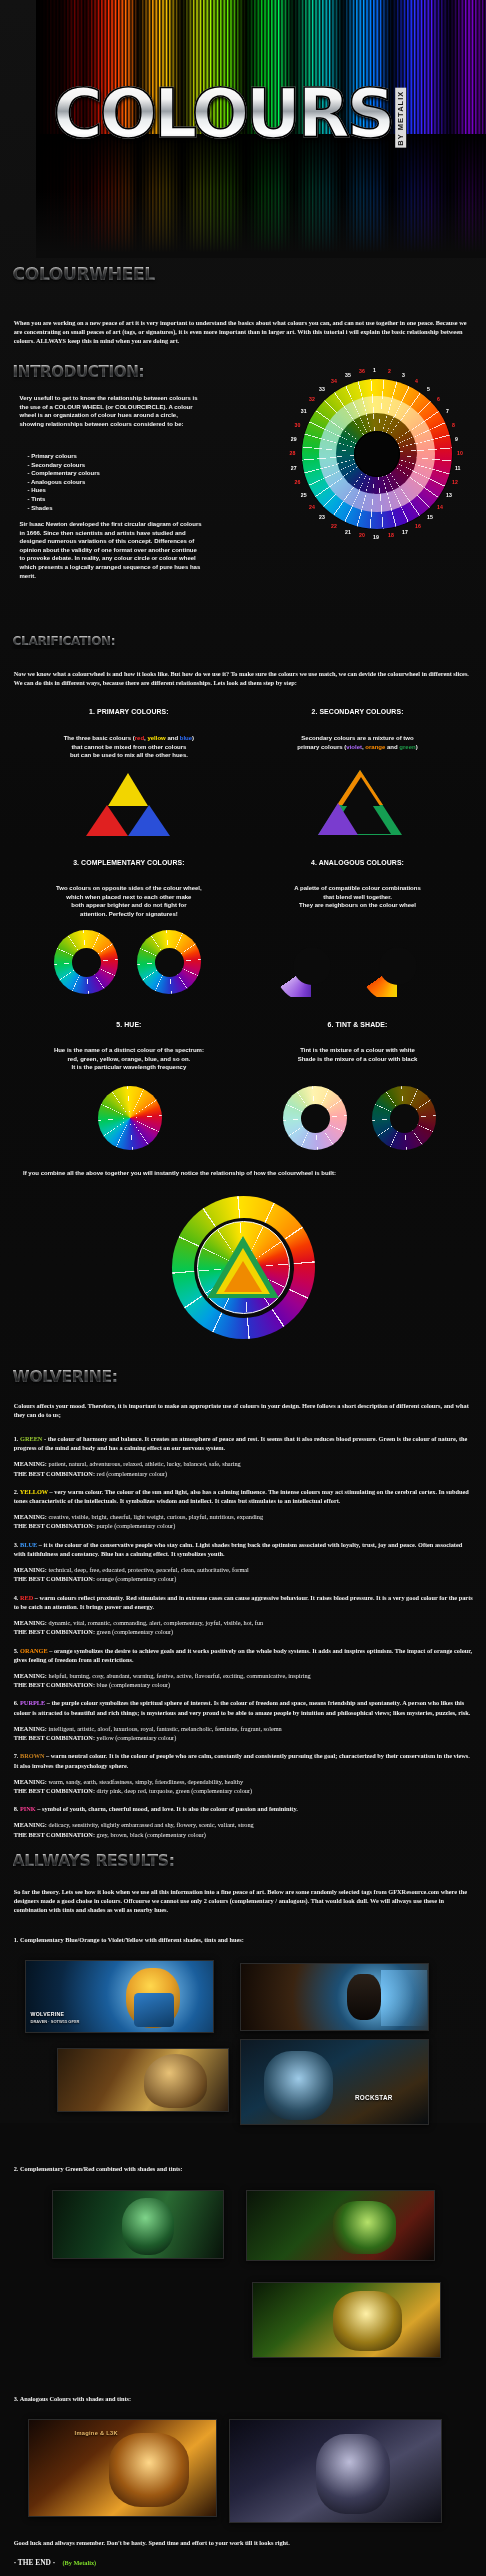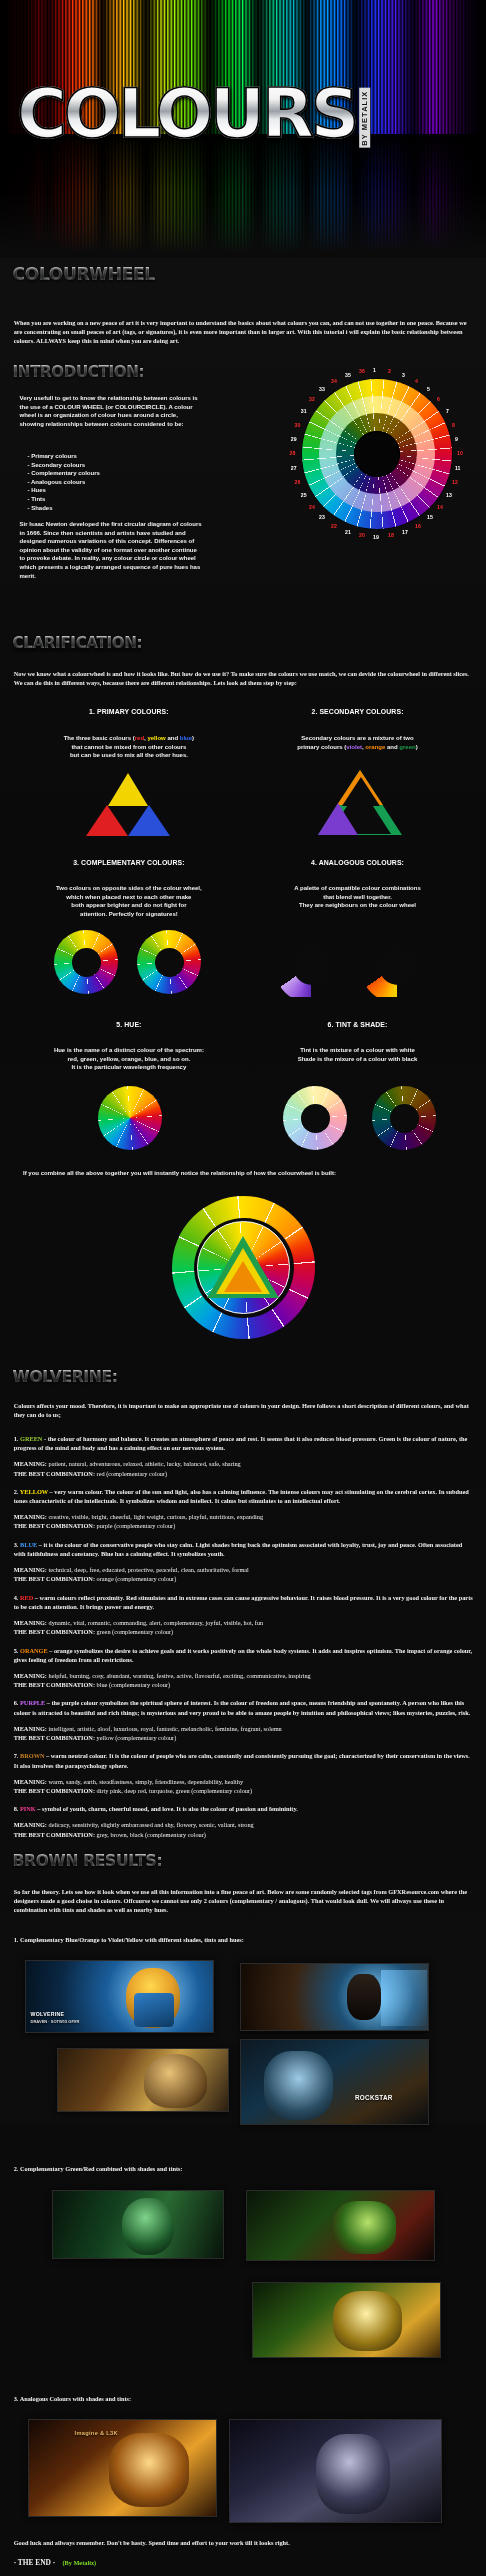--- a/index.html
+++ b/index.html
@@ -3,21 +3,21 @@
 <meta charset="utf-8">
 <style>
   * { margin:0; padding:0; box-sizing:border-box; }
   html,body { background:#000; }
   body {
     width:487px; height:2576px; position:relative;
     font-family:"Liberation Sans", sans-serif;
     background:#0b0b0b; color:#fff; overflow:hidden;
   }
   .page { position:relative; width:487px; height:2123px;
-    background:linear-gradient(180deg,#121212 0%,#0a0a0a 40%,#0d0d0d 100%); }
+    background:linear-gradient(180deg,#121212 0%,#0a0a0a 40%,#0d0d0d 100%);padding-left:36px; }
 
   
   .banner { position:relative; width:487px; height:258px; overflow:hidden; background:#000; }
   .spectrum { position:absolute; inset:0;
     background:
       repeating-linear-gradient(90deg, rgba(0,0,0,.85) 0px, rgba(0,0,0,0) 1.1px, rgba(0,0,0,.6) 2.3px, rgba(0,0,0,.9) 3.4px),
       linear-gradient(90deg,
         #1a0000 0%, #5e0000 3%, #2b0000 5%, #a50000 8%, #3d0000 10%,
         #d11f00 13%, #ff4b00 16%, #ff7a00 19%, #120a00 21%,
         #ffae00 24%, #ffd400 27%, #0d0c00 30%,
@@ -207,21 +207,21 @@
         <span class="wheel-num w" style="left: 11.8px; top: 42px;">31</span>
         <span class="wheel-num r" style="left: 20px; top: 30px;">32</span>
         <span class="wheel-num w" style="left: 30px; top: 20px;">33</span>
         <span class="wheel-num r" style="left: 42px; top: 11.8px;">34</span>
         <span class="wheel-num w" style="left: 56px; top: 5.6px;">35</span>
         <span class="wheel-num r" style="left: 70px; top: 1.8px;">36</span>
       </div>
   </div>
 
   <div class="abs" style="left:12.6px; top:634px;">
-    <span class="sec-title" style="font-size:15px;text-decoration:underline;">CLARIFICATION:</span>
+    <span class="sec-title" style="font-size:12px;text-decoration:underline;">CLARIFICATION:</span>
   </div>
   <div class="abs body-txt" style="left:13.7px; top:669px; width:461px;">Now we know what a colourwheel is and how it looks like. But how do we use it? To make sure the colours we use match, we can devide the colourwheel in different slices. We can do this in different ways, because there are different relationships. Lets look ad them step by step:</div>
 
   <div class="abs hdr-sub" style="left:11.4px; top:708px; width:235px; text-align:center;">1. PRIMARY COLOURS:</div>
   <div class="abs small-txt" style="left:11.4px; top:734px; width:235px; text-align:center;">
     The three basic colours (<span class="kw-r">red</span>, <span class="kw-y">yellow</span> and <span style="color:#2f6fff">blue</span>)<br>
     that cannot be mixed from other colours<br>
     but can be used to mix all the other hues.
   </div>
   <div class="abs" style="left:86px; top:773px; width:86px; height:63px;">
@@ -376,21 +376,21 @@
         <div class="body-txt"><span>THE BEST COMBINATION: </span><span style="font-weight: normal;">dirty pink, deep red, turquoise, green (complementary colour)</span></div>
       </div>
       <div style="margin-bottom: 9.2px;">
         <div class="body-txt"><span>8. </span><span style="color: rgb(255, 62, 150);">PINK</span><span> – symbol of youth, charm, cheerful mood, and love. It is also the colour of passion and femininity.</span></div>
         <div class="body-txt" style="margin-top: 6.9px;"><span>MEANING: </span><span style="font-weight: normal;">delicacy, sensitivity, slightly embarrassed and shy, flowery, scenic, valiant, strong</span></div>
         <div class="body-txt"><span>THE BEST COMBINATION: </span><span style="font-weight: normal;">grey, brown, black (complementary colour)</span></div>
       </div>
     </div>
 
   <div class="abs" style="left:12.6px; top:1852px;">
-    <span class="sec-title" style="font-size:15.5px;">BROWN RESULTS:</span>
+    <span class="sec-title" style="font-size:15.5px;">ALLWAYS RESULTS:</span>
   </div>
   <div class="abs body-txt" style="left:13.7px; top:1887px; width:461px;">So far the theory. Lets see how it look when we use all this information into a fine peace of art. Below are some randomly selected tags from GFXResource.com where the designers made a good choise in colours. Offcourse we cannot use only 2 colours (complementary / analogous). That would look dull. We will allways use these in combination with tints and shades as well as nearby hues.</div>
 
   <div class="abs body-txt" style="left:13.7px; top:1935px; width:461px;">1. Complementary Blue/Orange to Violet/Yellow with different shades, tints and hues:</div>
   <div class="card" style="left:25px; top:1960px; width:189px; height:73px;
       background:radial-gradient(circle at 68% 45%, #8fd4ff 0%, #1a5e9c 35%, #0a2743 70%, #04121f 100%);">
     <div class="abs" style="left:100px;top:6.9px;width:54px;height:60px;border-radius:45%;
       background:radial-gradient(circle at 45% 30%,#ffd84d 0%,#e8a32a 40%,#7a4e10 100%);"></div>
     <div class="abs" style="left:108px;top:31.5px;width:40px;height:34px;
       background:linear-gradient(160deg,#2f7ec9,#0d3a63);border-radius:4.6px;"></div>

